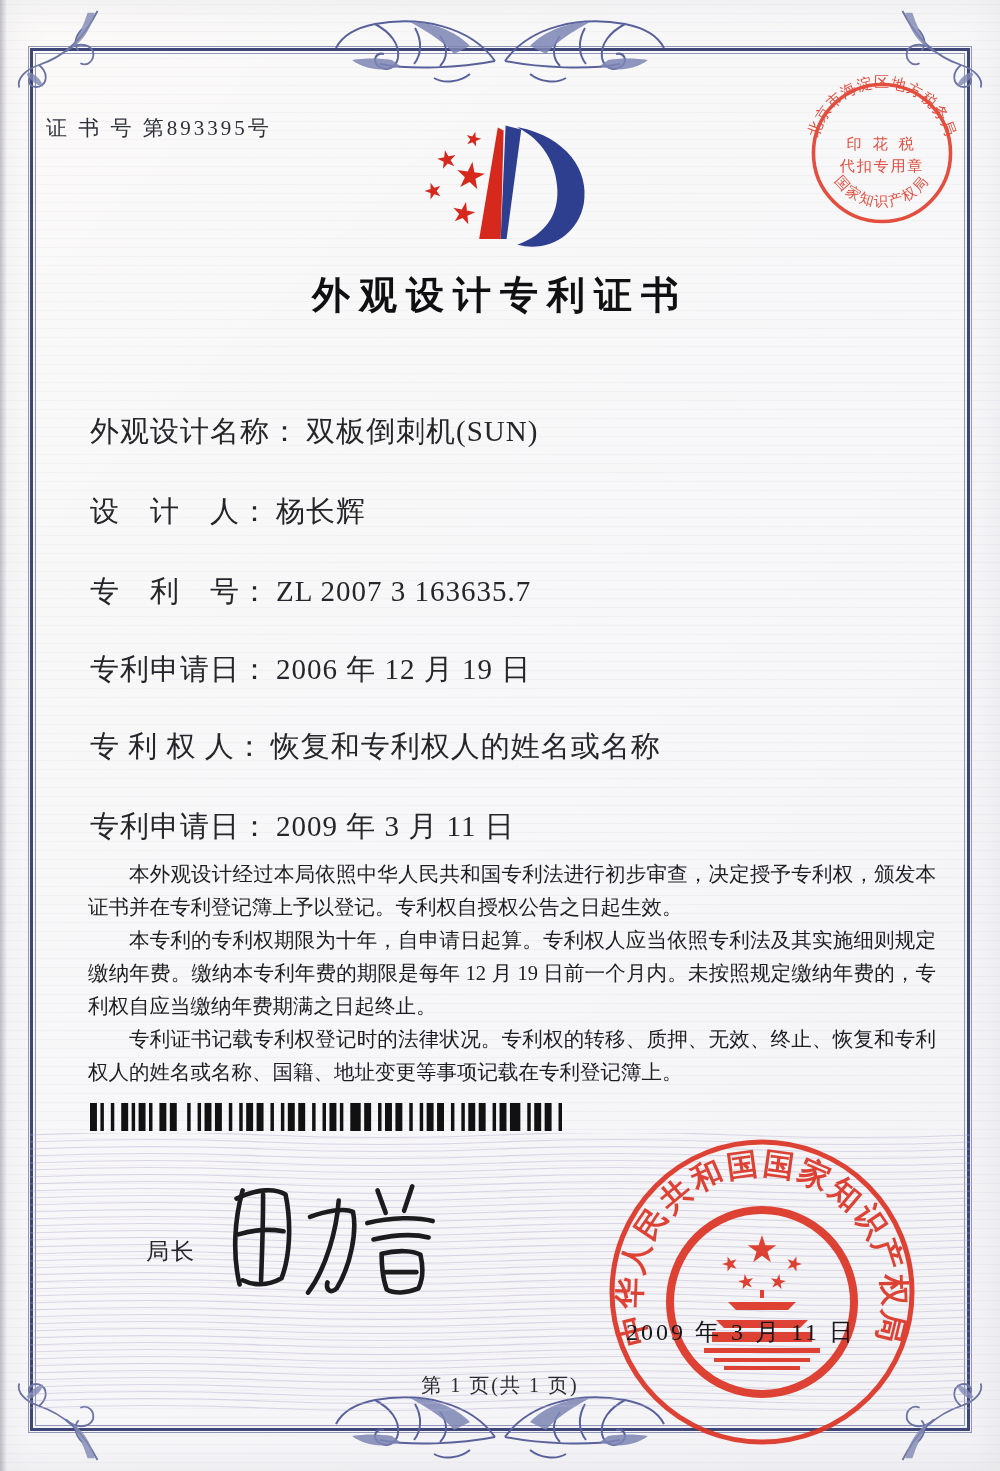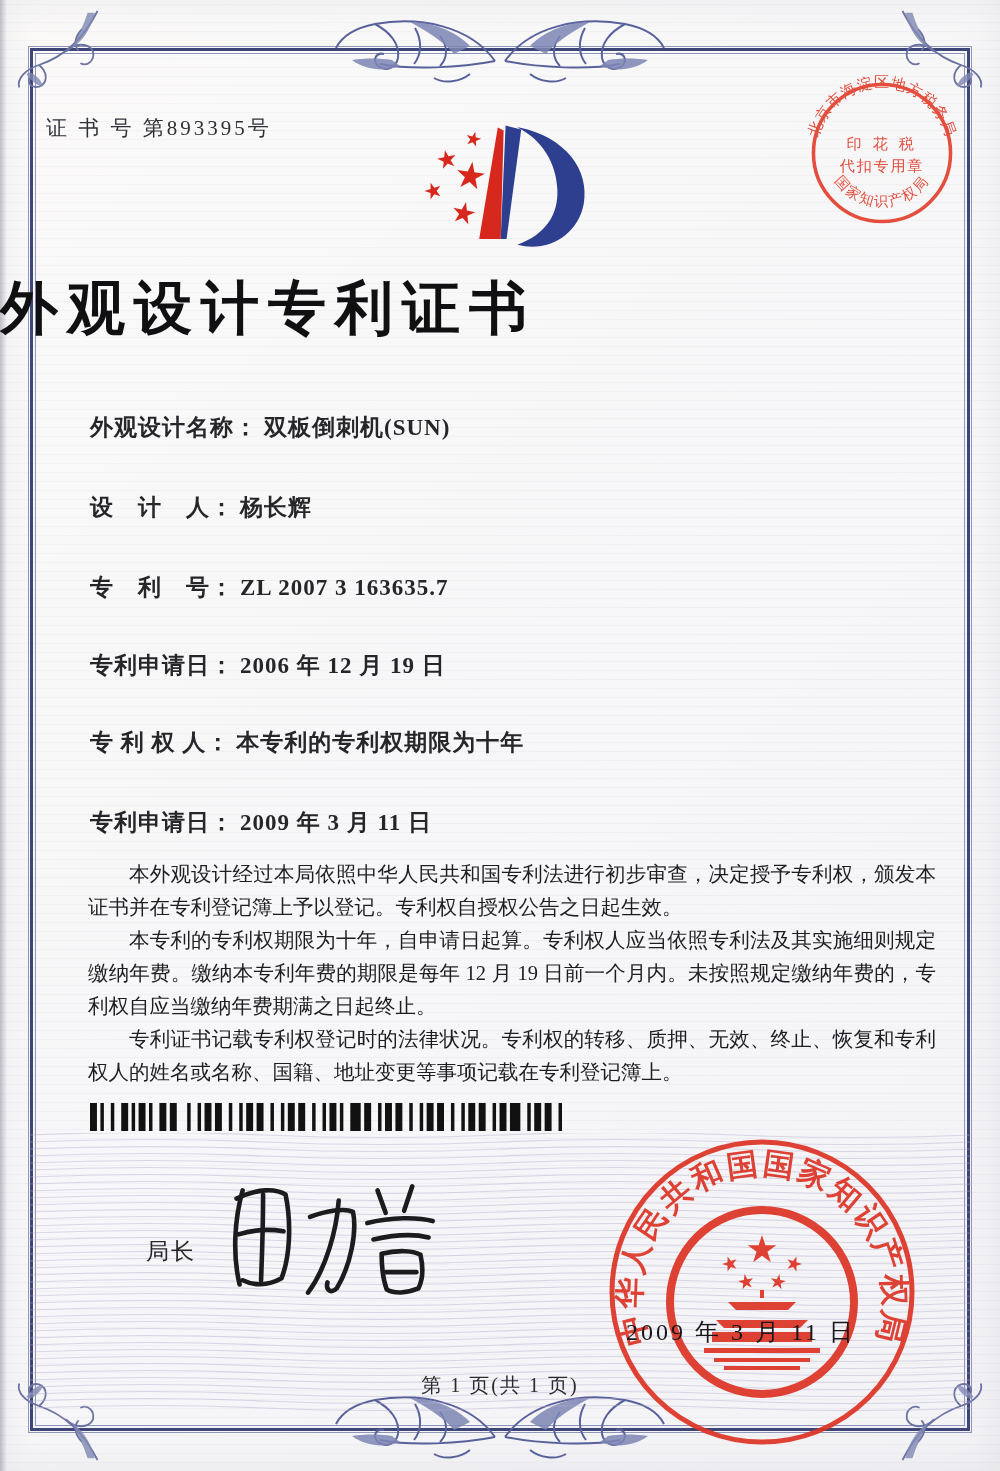--- a/index.html
+++ b/index.html
@@ -19,25 +19,25 @@
     background:linear-gradient(90deg,rgba(70,70,95,.30),rgba(70,70,95,0));}
   
   .frame-outer{position:absolute;left:28px;top:46px;right:28px;bottom:38px;border:1px solid #9096ba;}
   .frame-mid{position:absolute;inset:1px;border:3px solid #3e4677;}
   .frame-inner{position:absolute;inset:2px;border:1px solid #9096ba;}
   .ornaments{position:absolute;inset:0;pointer-events:none;}
   
   .cert-no{position:absolute;left:46px;top:114px;font-size:21px;letter-spacing:3px;color:#2f3138;}
   .logo{position:absolute;left:402px;top:118px;width:215px;height:150px;}
   .tax-stamp{position:absolute;left:793px;top:64px;width:178px;height:178px;opacity:.92;}
-  .title{position:absolute;left:0;top:270px;width:100%;text-align:left;
-    font-size:58px;font-weight:bold;letter-spacing:9px;color:#101013;}
+  .title{position:absolute;left:0;top:270px;width:100%;text-align:center;
+    font-size:38px;font-weight:bold;letter-spacing:9px;color:#101013;}
   
   .fields{position:absolute;left:90px;top:0;width:840px;}
-  .field-row{position:absolute;left:0;white-space:nowrap;font-size:23px;color:#26262a;font-weight:bold;}
+  .field-row{position:absolute;left:0;white-space:nowrap;font-size:29px;color:#26262a;}
   .field-row:nth-child(1){top:412px;}
   .field-row:nth-child(2){top:492px;}
   .field-row:nth-child(3){top:572px;}
   .field-row:nth-child(4){top:650px;}
   .field-row:nth-child(5){top:727px;}
   .field-row:nth-child(6){top:807px;}
   .field-label{letter-spacing:1px;}
   .field-value{margin-left:6px;letter-spacing:1px;}
   
   .body-text{position:absolute;left:88px;top:858px;width:848px;font-size:20.5px;
@@ -154,21 +154,21 @@
     <div class="field-row">
       <span class="field-label">设　计　人：</span><span class="field-value">杨长辉</span>
     </div>
     <div class="field-row">
       <span class="field-label">专　利　号：</span><span class="field-value">ZL 2007 3 163635.7</span>
     </div>
     <div class="field-row">
       <span class="field-label">专利申请日：</span><span class="field-value">2006 年 12 月 19 日</span>
     </div>
     <div class="field-row">
-      <span class="field-label">专 利 权 人：</span><span class="field-value">本专利的专利权期限为十年</span>
+      <span class="field-label">专 利 权 人：</span><span class="field-value">恢复和专利权人的姓名或名称</span>
     </div>
     <div class="field-row">
       <span class="field-label">专利申请日：</span><span class="field-value">2009 年 3 月 11 日</span>
     </div>
   </div>
 
   <div class="body-text">
     <p>本外观设计经过本局依照中华人民共和国专利法进行初步审查，决定授予专利权，颁发本证书并在专利登记簿上予以登记。专利权自授权公告之日起生效。</p>
     <p>本专利的专利权期限为十年，自申请日起算。专利权人应当依照专利法及其实施细则规定缴纳年费。缴纳本专利年费的期限是每年 12 月 19 日前一个月内。未按照规定缴纳年费的，专利权自应当缴纳年费期满之日起终止。</p>
     <p>专利证书记载专利权登记时的法律状况。专利权的转移、质押、无效、终止、恢复和专利权人的姓名或名称、国籍、地址变更等事项记载在专利登记簿上。</p>

